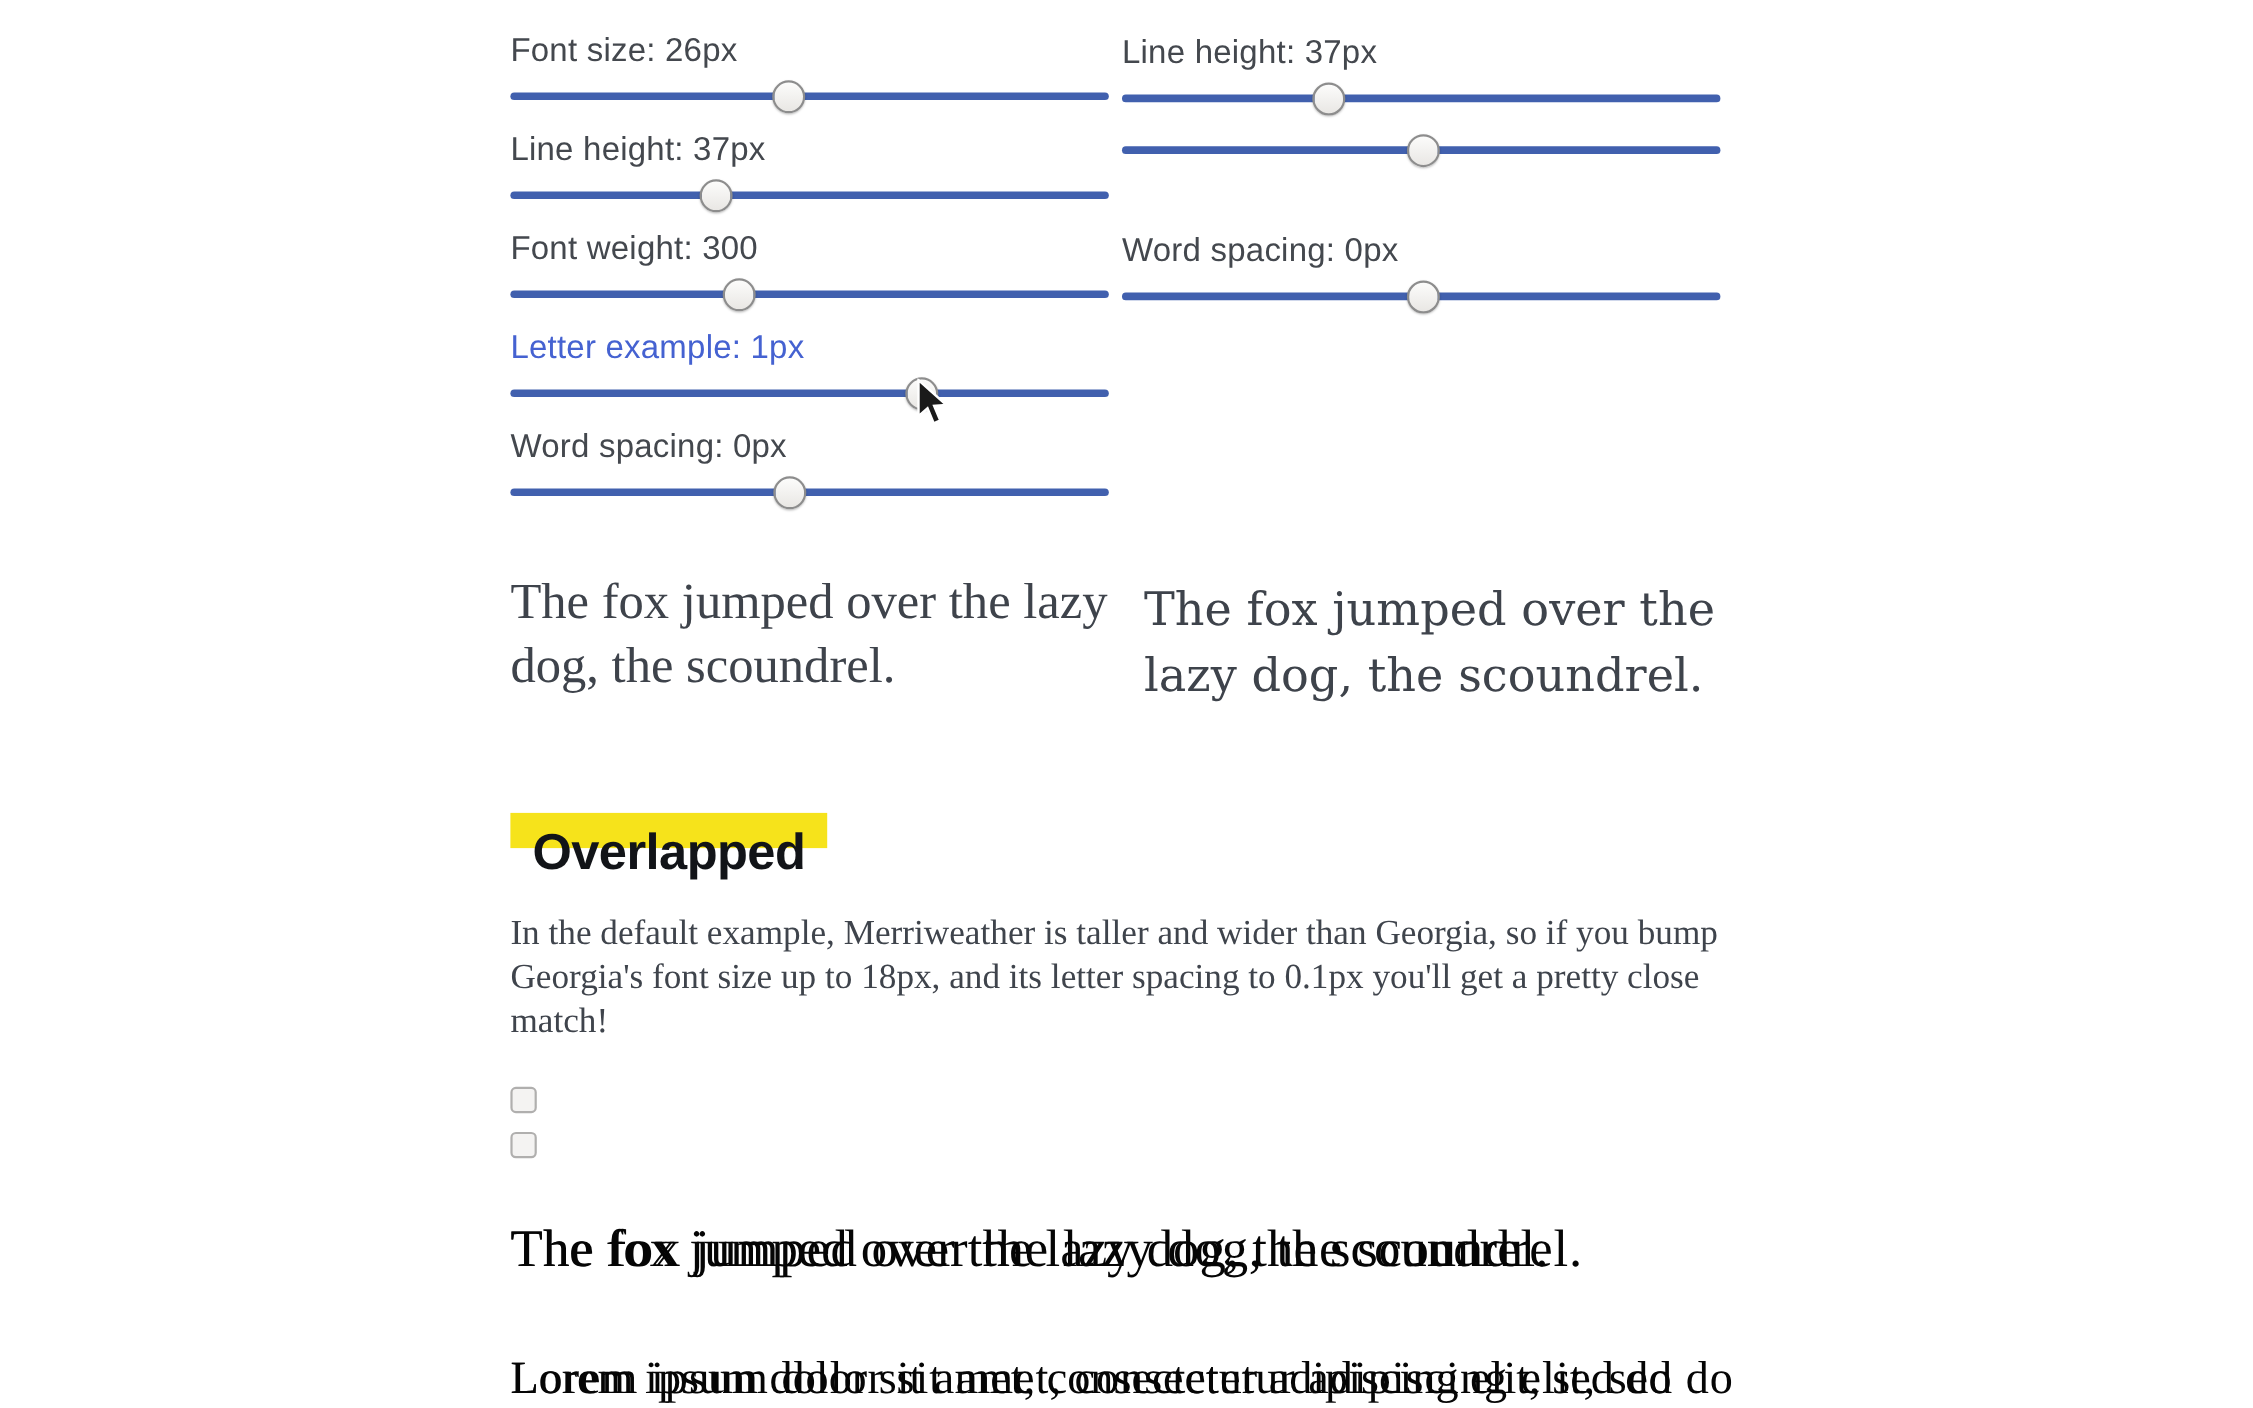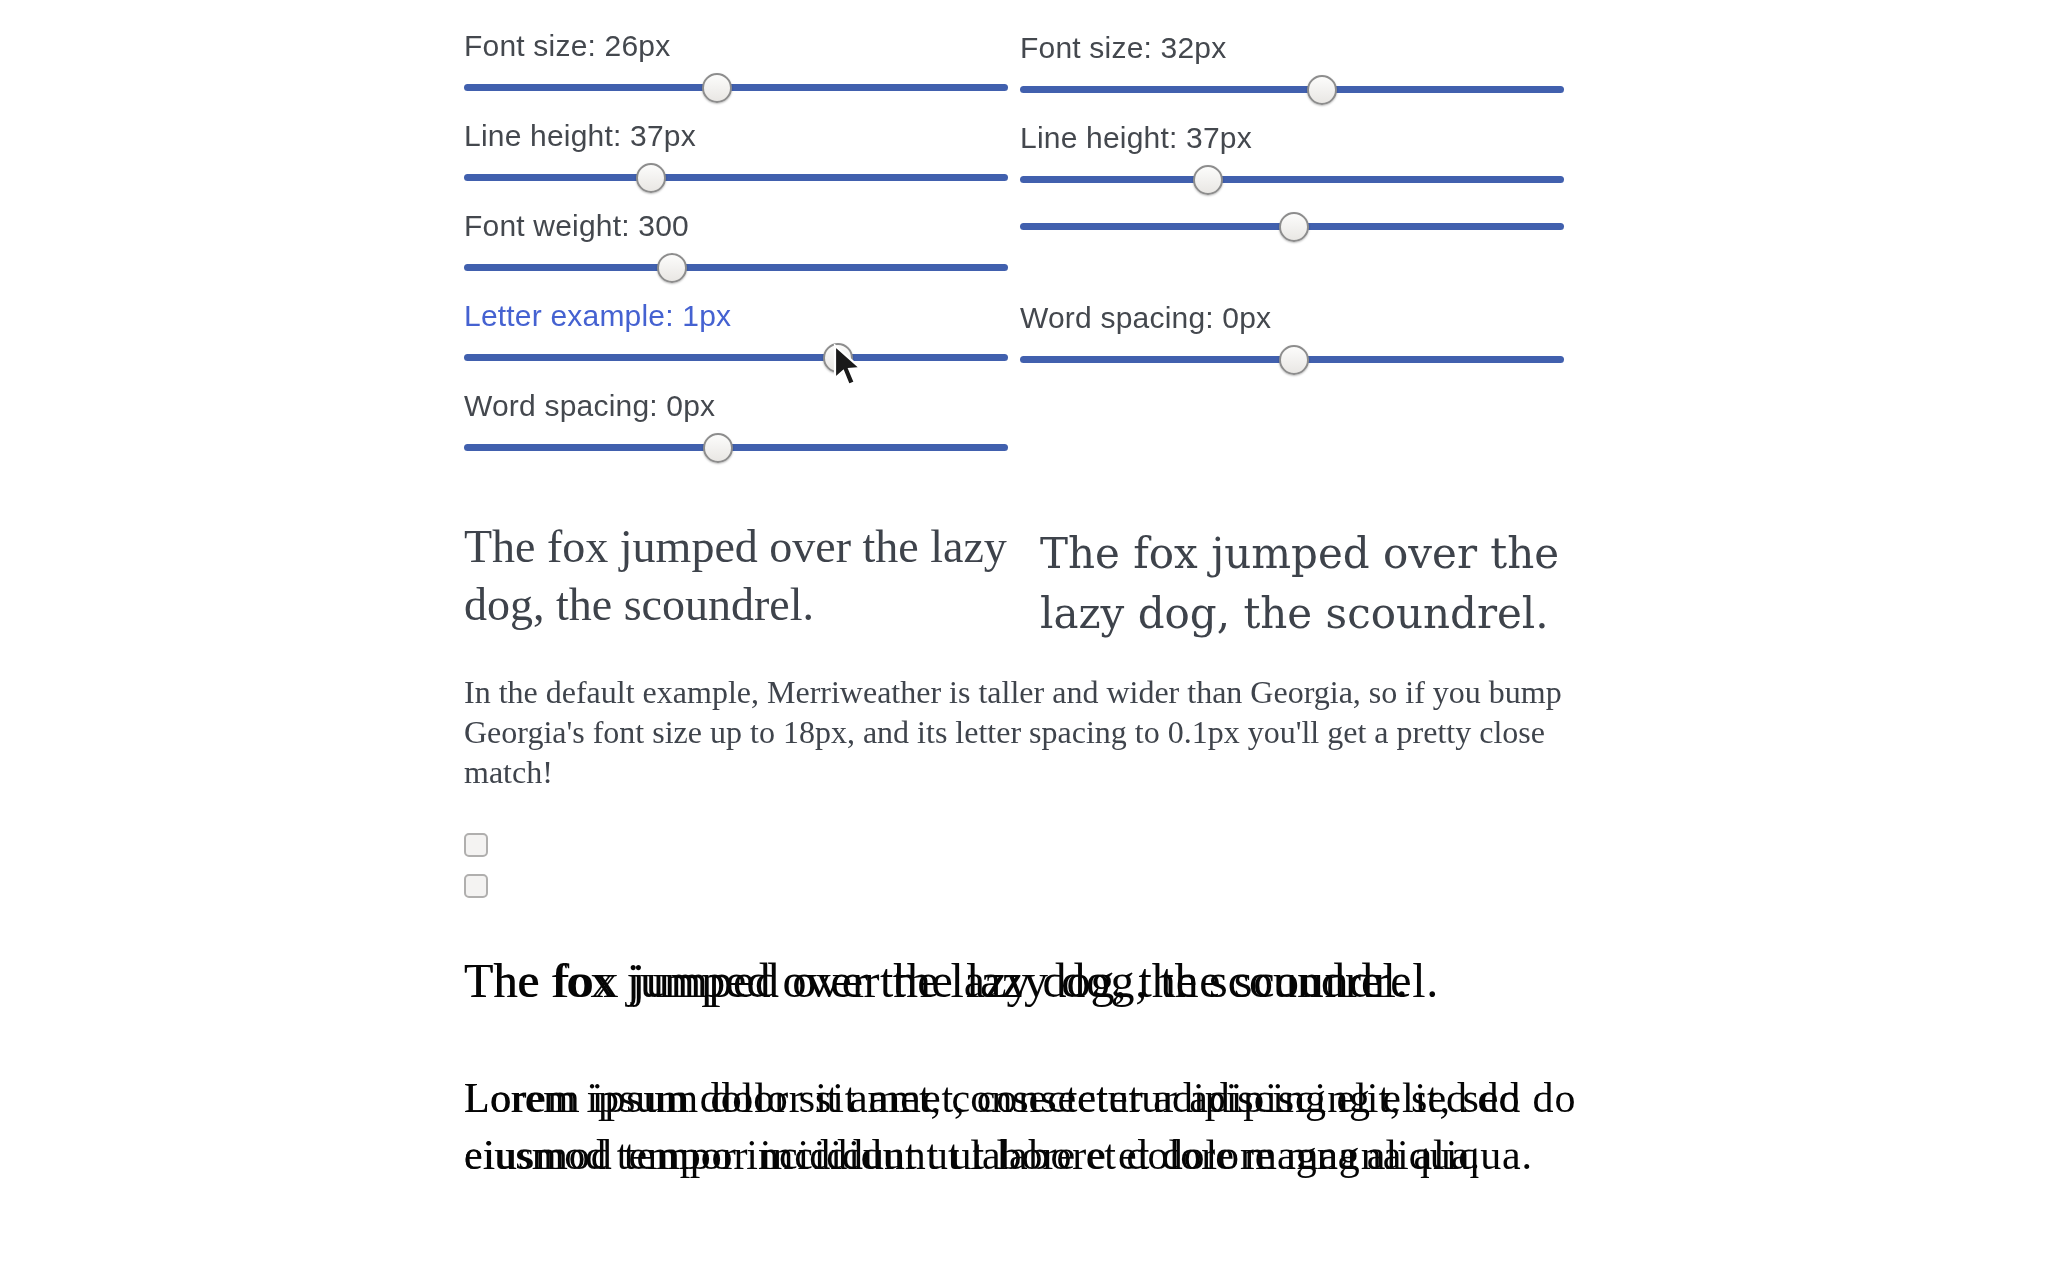--- a/index.html
+++ b/index.html
@@ -161,27 +161,20 @@
         <div class="control">
           <div class="control-label">Word spacing: 0px</div>
           <div class="slider-row">
             <div class="slider-track"></div>
             <div class="slider-thumb" style="left: 46.7%;"></div>
           </div>
         </div>
       </div>
     <div class="col-right" id="controls-right">
         <div class="control">
-          <div class="control-label">Font size: 32px</div>
-          <div class="slider-row">
-            <div class="slider-track"></div>
-            <div class="slider-thumb" style="left: 55.6%;"></div>
-          </div>
-        </div>
-        <div class="control">
           <div class="control-label">Line height: 37px</div>
           <div class="slider-row">
             <div class="slider-track"></div>
             <div class="slider-thumb" style="left: 34.6%;"></div>
           </div>
         </div>
         <div class="control">
           <div class="slider-row">
             <div class="slider-track"></div>
             <div class="slider-thumb" style="left: 50.3%;"></div>
@@ -195,20 +188,26 @@
           </div>
         </div>
       </div>
   </div>
 
   <div class="samples">
     <div class="sample-left">The fox jumped over the lazy dog, the scoundrel.</div>
     <div class="sample-right">The fox jumped over the lazy dog, the scoundrel.</div>
   </div>
 
+  <h2 class="headline">
+    <span class="highlight">
+      <span class="hl-bar"></span>
+      <span class="hl-text">Overlapped</span>
+    </span>
+  </h2>
 
   <p class="explain" id="explain-paragraph"><span>In the default example, Merriweather is taller and wider than Georgia, so if you bump Georgia's </span><b>font size</b><span> up to 18px, and its </span><b>letter spacing</b><span> to 0.1px you'll get a pretty close match!</span></p>
 
   <div class="checks" id="checkbox-list">
       <div class="check-row">
         <span class="checkbox"></span>
       </div>
       <div class="check-row">
         <span class="checkbox"></span>
       </div>

